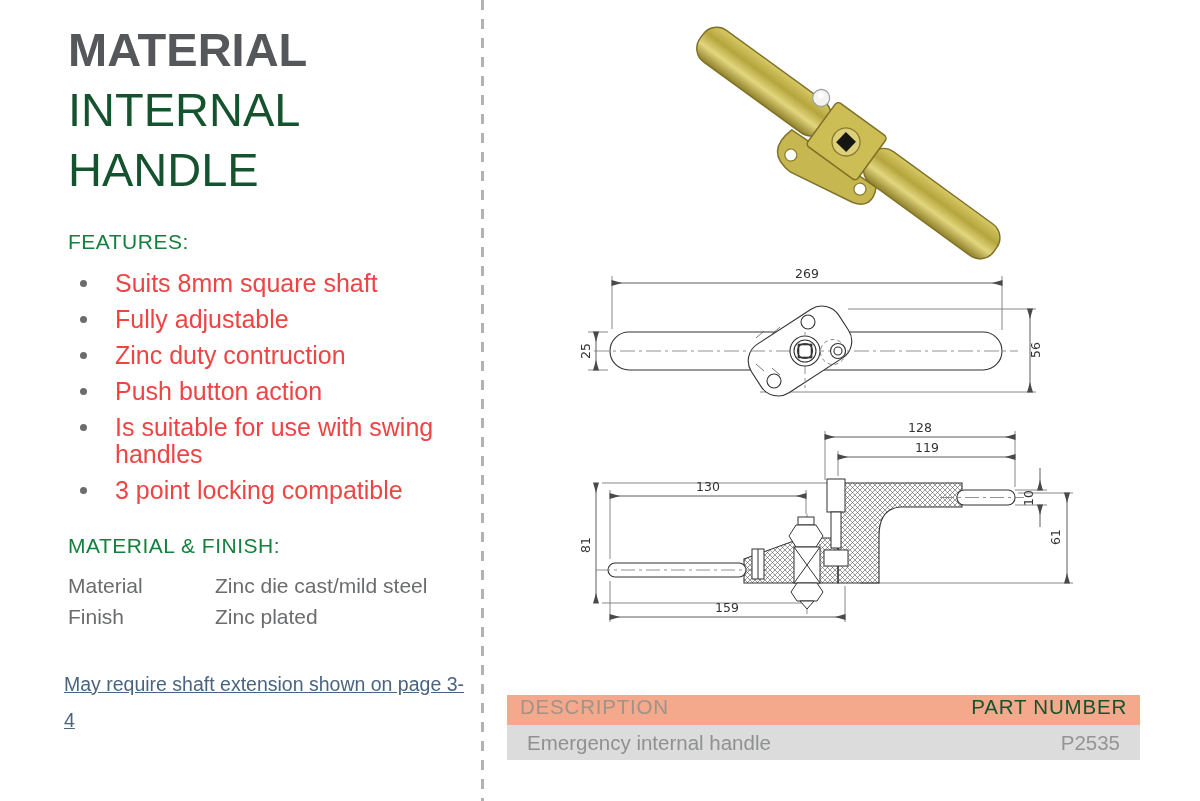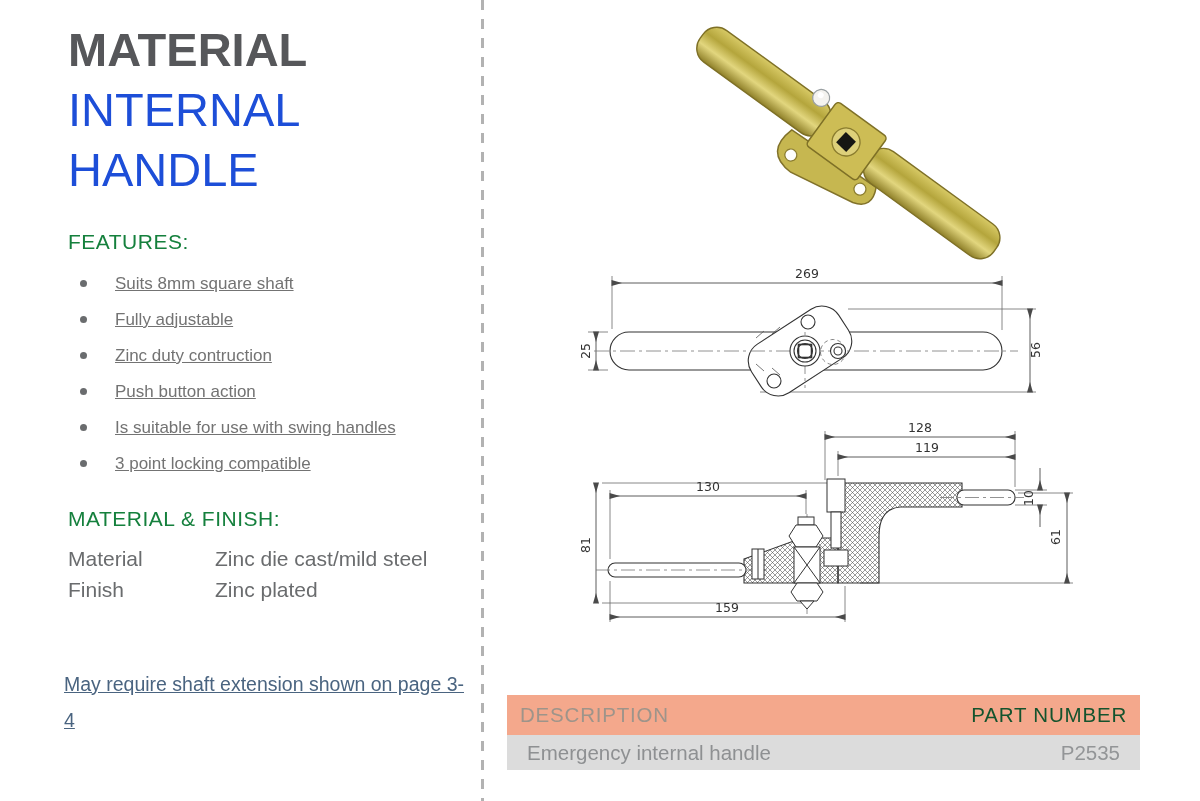--- a/index.html
+++ b/index.html
@@ -4,26 +4,26 @@
 <style>
   html,body{margin:0;padding:0;}
   body{
     width:1200px;height:801px;position:relative;background:#ffffff;
     font-family:"Liberation Sans","DejaVu Sans",sans-serif;overflow:hidden;
   }
   
   .left-col{position:absolute;left:68px;top:20px;width:402px;}
   .title-line{font-size:47px;line-height:60px;letter-spacing:0;}
   .title-bold{font-weight:700;color:#56575a;}
-  .title-light{font-weight:400;color:#1d4ed8;}
+  .title-light{font-weight:400;color:#14532d;}
   .section-heading{margin-top:30px;font-size:21px;letter-spacing:.5px;color:#15803d;}
   ul.features{list-style:none;margin:16px 0 0 0;padding:0;}
   ul.features li{
     position:relative;padding-left:47px;margin-bottom:9px;
-    font-size:17px;line-height:27px;color:#737373;text-decoration:underline;
+    font-size:25px;line-height:27px;color:#ef4444;
   }
   ul.features li::before{
     content:"";position:absolute;left:12px;top:10px;width:7px;height:7px;
     border-radius:50%;background:#6a6c6e;
   }
   .mf-rows{margin-top:12px;}
   .mf-row{display:grid;grid-template-columns:147px auto;font-size:21px;
     line-height:31px;color:#6a6c6e;}
   .note-link-wrap{position:absolute;left:64px;top:666px;width:404px;}
   .note-link{font-size:19.5px;line-height:36px;color:#4a6480;
@@ -31,21 +31,21 @@
   
   .divider{
     position:absolute;left:481px;top:0;width:3px;height:801px;
     background:repeating-linear-gradient(to bottom,#b2b2b2 0 10px,transparent 10px 19px);
   }
   
   svg.art{position:absolute;left:0;top:0;}
   
   .part-table{position:absolute;left:507px;top:695px;width:633px;font-size:20.5px;}
   .pt-header{
-    height:40px;display:flex;align-items:center;justify-content:space-between;
+    height:30px;display:flex;justify-content:space-between;
     padding:0 13px;box-sizing:border-box;letter-spacing:.8px;
   }
   .pt-header .desc{color:#9e948a;}
   .pt-header .part{color:#14532d;}
   .pt-row{
     height:35px;display:flex;align-items:center;justify-content:space-between;
     padding:0 20px;box-sizing:border-box;
   }
   .pt-row .desc{color:#8e9092;}
   .pt-row .part{color:#939597;margin-left:30px;}

